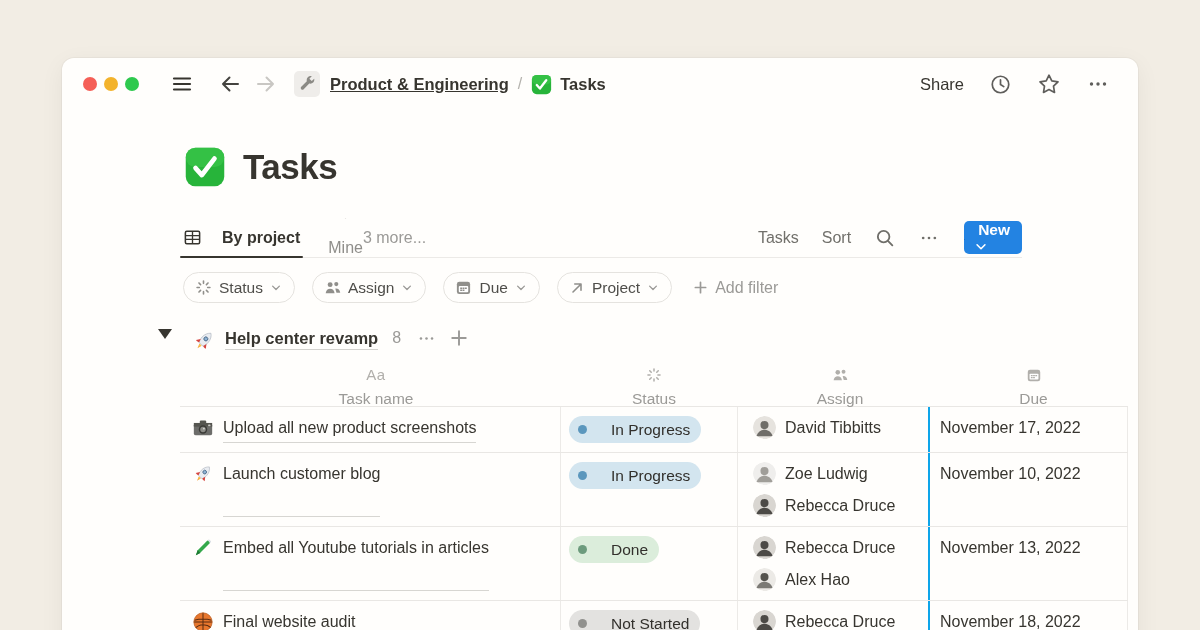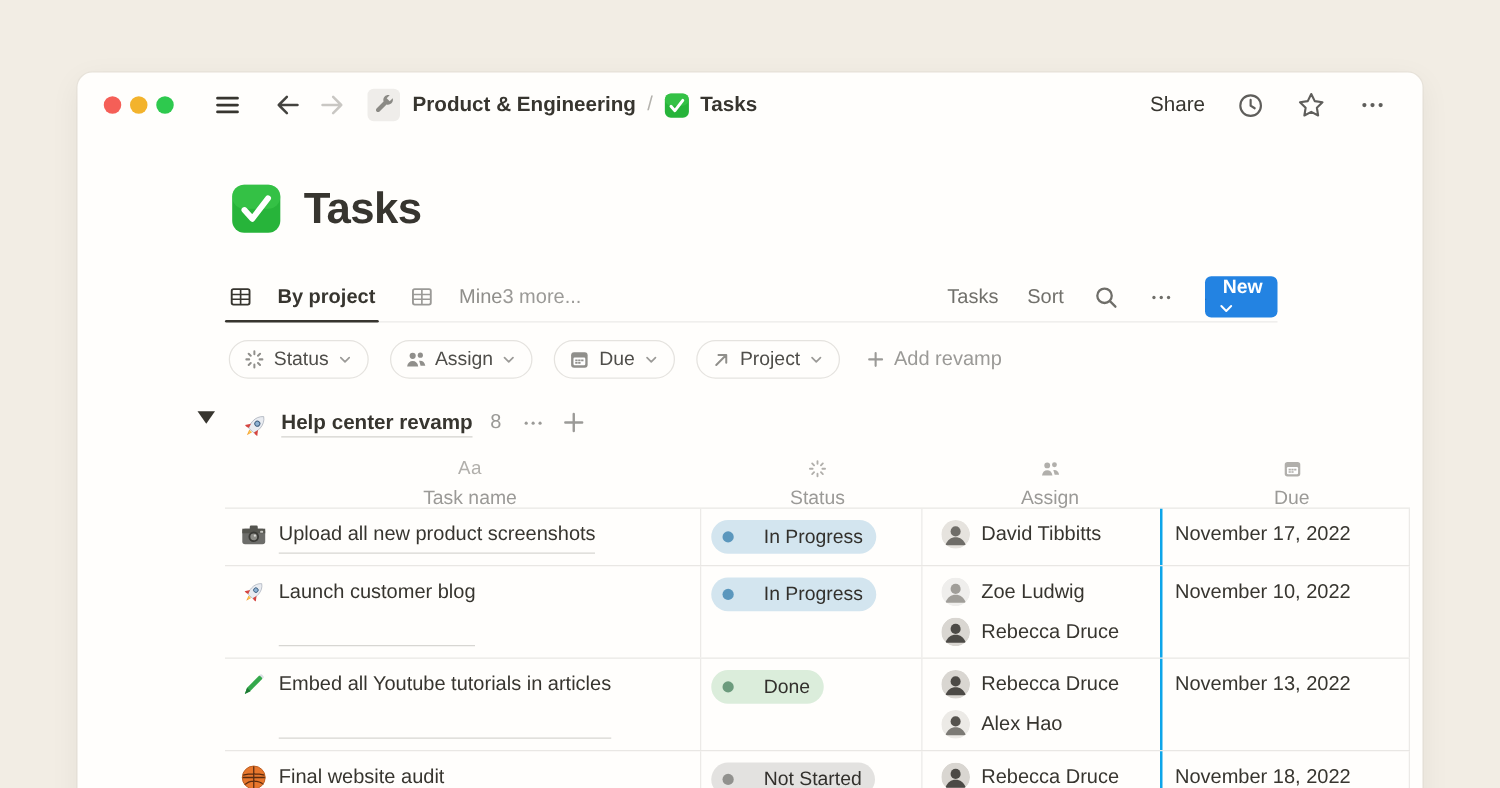--- a/index.html
+++ b/index.html
@@ -19,35 +19,35 @@
             display:flex; align-items:center; padding:0 28px 0 21px; }
   .traffic { display:flex; gap:7px; }
   .dot14 { width:14px; height:14px; border-radius:50%; }
   .dot-red { background:#f55f57; } .dot-yellow { background:#f3b32c; } .dot-green { background:#2ec94e; }
   .tb-icon { display:flex; align-items:center; justify-content:center; cursor:pointer; }
   .hamburger { margin-left:31px; }
   .nav-back { margin-left:24px; }
   .nav-fwd  { margin-left:12px; }
   .ws-chip { margin-left:16px; width:26px; height:26px; background:#efedea; border-radius:5px;
              display:flex; align-items:center; justify-content:center; }
-  .crumb-text { margin-left:10px; font-size:16.5px; font-weight:600; color:#37352f; cursor:pointer; }
+  .crumb-text { margin-left:10px; font-size:16.5px; font-weight:600; color:#37352f; cursor:pointer;text-decoration:underline; }
   .crumb-sep { margin:0 9px; font-size:16px; color:#b4b2ad; }
   .crumb-page { display:flex; align-items:center; gap:8px; cursor:pointer; }
   .crumb-page .label { font-size:16.5px; font-weight:600; }
   .topbar-right { margin-left:auto; display:flex; align-items:center; gap:25px; }
   .share-label { font-size:16.5px; color:#37352f; cursor:pointer; }
   
   .title-row { position:absolute; left:122px; top:88px; display:flex; align-items:center; gap:17px; }
   .page-title { font-size:35px; font-weight:700; letter-spacing:-0.5px; }
   
   .tabs-row { position:absolute; left:121px; top:160px; width:839px; height:40px;
               display:flex; align-items:center; border-bottom:1px solid #eceae7; }
   .tab { display:flex; align-items:center; gap:20px; height:100%; cursor:pointer;
          font-size:16px; color:#8f8e8a; position:relative; }
-  .tab + .tab { margin-left:28px; }
+  .tab + .tab { margin-left:28px;flex-direction:column; }
   .tab.active { color:#37352f; font-weight:700; }
   .tab.active::after { content:""; position:absolute; left:-3px; right:-3px; bottom:-1px;
                        height:2.5px; background:#37352f; border-radius:1px; }
   .tab-more { font-size:16px; color:#9b9a97; cursor:pointer; }
   .tabs-right { margin-left:auto; display:flex; align-items:center; gap:23px; }
   .txt-btn { font-size:16px; color:#71706b; cursor:pointer; }
   .new-btn { display:flex; align-items:flex-start; height:33px; background:#2383e2; border-radius:5px;
              color:#fff; cursor:pointer; overflow:hidden; margin-left:2px;flex-direction:column; }
   .new-btn .nb-label { font-size:15.5px; font-weight:700; padding:0 12px 0 14px; }
   .new-btn .nb-divider { width:1px; height:33px; background:rgba(8,60,110,0.25); }
@@ -309,21 +309,21 @@
         </svg>
       <span>Project</span>
       <svg width="12" height="12" viewBox="0 0 16 16" stroke="#9b9a97">
           <use href="#chevron-glyph"></use>
         </svg>
     </div>
     <div class="add-filter">
       <svg width="15" height="15" viewBox="0 0 16 16">
           <path d="M8 2.5v11M2.5 8h11" stroke="#9b9a97" stroke-width="1.8" stroke-linecap="round"></path>
         </svg>
-      <span>Add revamp</span>
+      <span>Add filter</span>
     </div>
   </div>
 
   <div class="group-row">
     <span class="group-caret">
         <span class="tri-down"></span>
       </span>
     <span class="group-icon">
       <svg width="24" height="24" viewBox="0 0 24 24">
           <use href="#rocket-emoji"></use>

